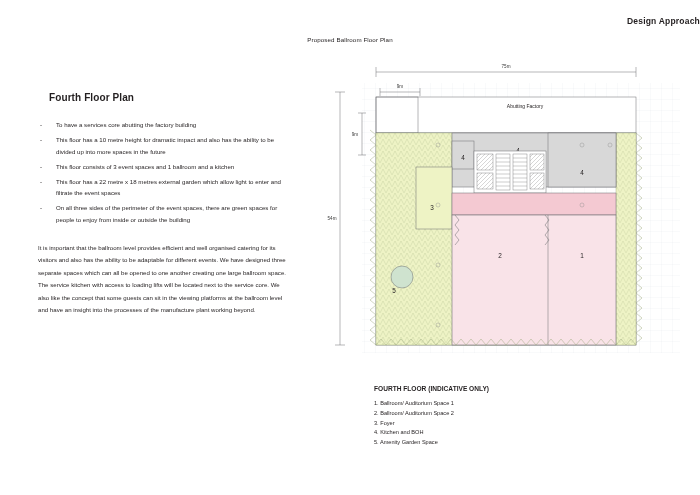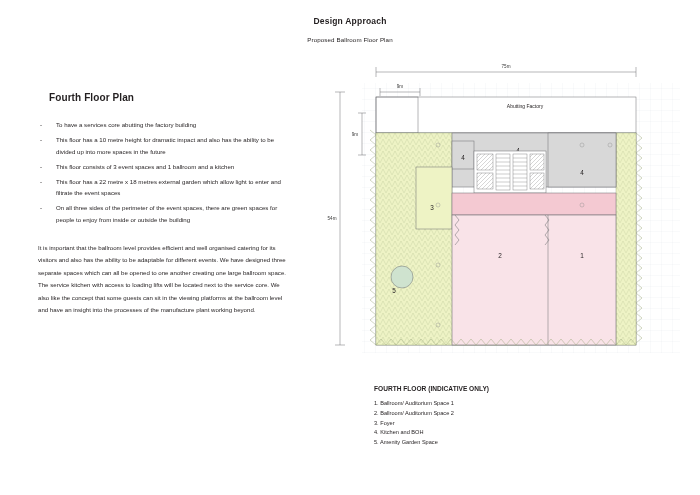--- a/index.html
+++ b/index.html
@@ -21,20 +21,21 @@
     position: absolute;
     top: 16px;
     left: 0;
     width: 700px;
     text-align: center;
   }
   .header .title {
     font-size: 8.5px;
     font-weight: bold;
     letter-spacing: 0.2px;
+    text-align: right;
   }
   .header .subtitle {
     font-size: 6.2px;
     margin-top: 10px;
     letter-spacing: 0.1px;
   }
 
   
   .left-col {
     position: absolute;

